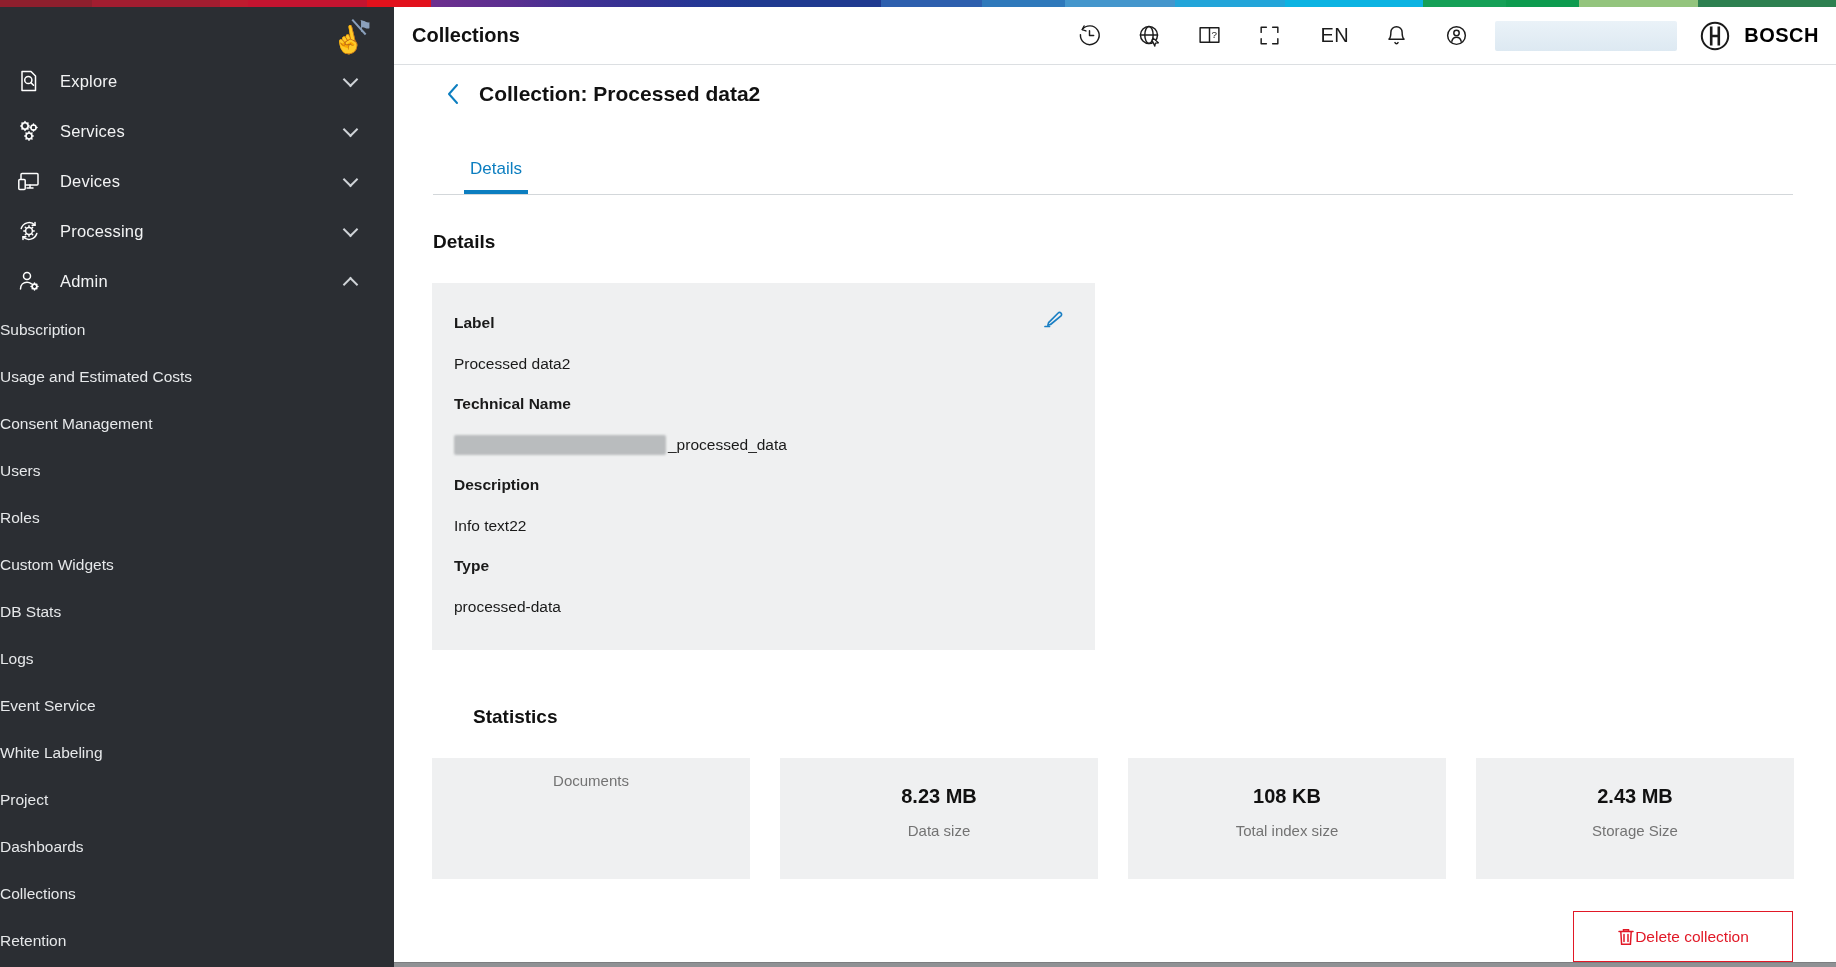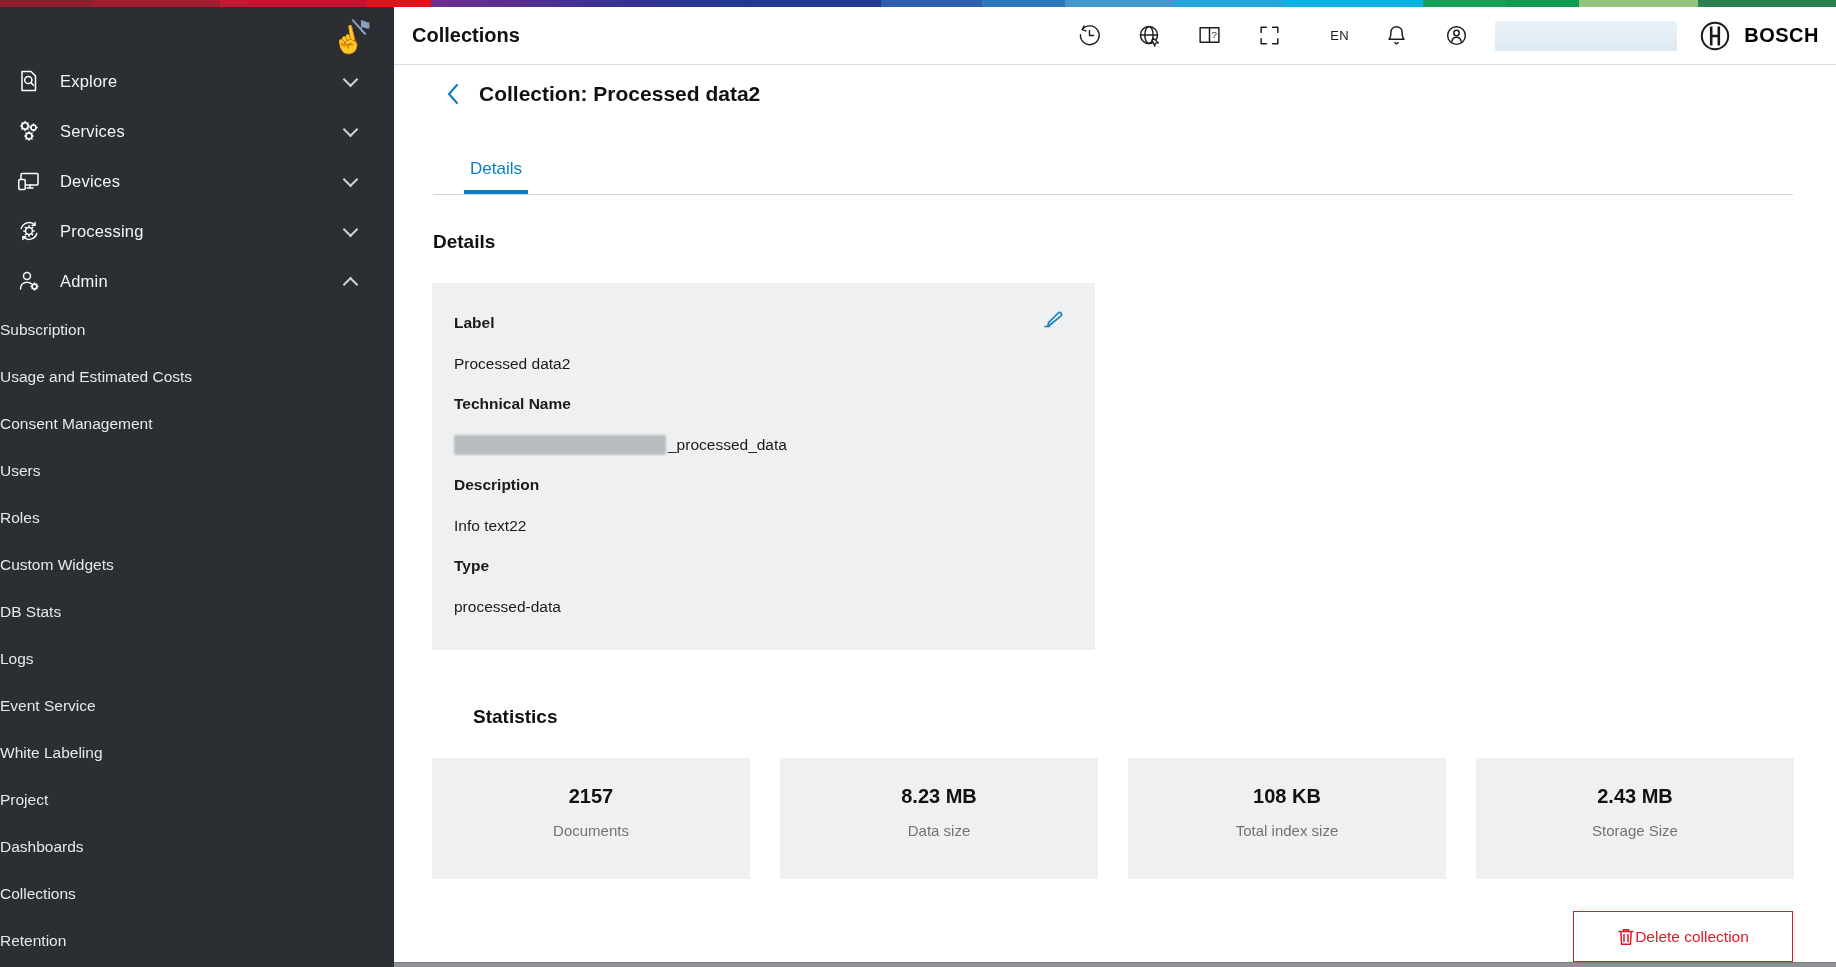--- a/index.html
+++ b/index.html
@@ -27,21 +27,21 @@
   .chev{position:absolute;right:38px;width:9px;height:9px;border-right:2px solid #cfd3d7;border-bottom:2px solid #cfd3d7;}
   .chev.down{transform:rotate(45deg);top:18px;}
   .chev.up{transform:rotate(-135deg);top:23px;}
   .sub-item{height:47px;line-height:47px;font-size:15.5px;color:#e6e8ea;cursor:pointer;}
   
   .header{position:absolute;left:394px;top:7px;width:1442px;height:58px;background:#fff;border-bottom:1px solid #dcdfe2;display:flex;align-items:center;box-sizing:border-box;padding-right:17px;}
   .h-title{font-size:20px;font-weight:700;color:#111;margin-left:18px;}
   .h-right{margin-left:auto;display:flex;align-items:center;}
   .hicon{width:26px;height:26px;margin-left:34px;display:inline-flex;align-items:center;justify-content:center;cursor:pointer;}
   .hicon svg{stroke:#1c1c1c;fill:none;stroke-width:1.4;stroke-linecap:round;stroke-linejoin:round;}
-  .h-lang{margin-left:48px;font-size:13px;color:#1c1c1c;letter-spacing:.5px;cursor:pointer;}
+  .h-lang{margin-left:38px;font-size:20px;color:#1c1c1c;letter-spacing:.5px;cursor:pointer;}
   .redacted-user{margin-left:26px;width:182px;height:30px;border-radius:2px;background:linear-gradient(180deg,#eaf2f8,#dde9f2);}
   .bosch-logo{margin-left:22px;width:32px;height:32px;}
   .bosch-word{margin-left:13px;font-size:20px;font-weight:700;color:#000000;letter-spacing:.5px;font-stretch:condensed;}
   
   .main{position:absolute;left:394px;top:65px;width:1442px;height:897px;background:#fff;}
   .back-row{position:absolute;left:52px;top:16px;display:flex;align-items:center;gap:13px;}
   .back-btn{width:20px;height:26px;display:inline-flex;align-items:center;cursor:pointer;}
   .page-title{font-size:21px;font-weight:700;color:#111;}
   .tabs{position:absolute;left:39px;top:85px;width:1360px;height:44px;border-bottom:1px solid #d3d7da;box-sizing:content-box;}
   .tab{display:inline-block;margin-left:31px;padding:0 6px;height:40px;line-height:38px;font-size:17px;color:#0c7ec0;border-bottom:4px solid #0c7ec0;cursor:pointer;}
@@ -238,21 +238,20 @@
           <path d="M9.5 17.5l-2.6.7.7-2.6L17.2 6a1.9 1.9 0 0 1 2.7 0l.1.1a1.9 1.9 0 0 1 0 2.7z" fill="none" stroke="#1a7fc4" stroke-width="1.7" stroke-linejoin="round"></path>
           <path d="M4 19.5h4.5" stroke="#1a7fc4" stroke-width="1.7" stroke-linecap="round"></path>
         </svg>
     </span>
   </div>
 
   <div class="sec-h" style="top:641px;margin-left:40px;">Statistics</div>
 
   <div class="stats-grid">
     <div class="stat-card">
-      <div class="stat-val">2157</div>
       <div class="stat-lbl">Documents</div>
     </div>
     <div class="stat-card">
       <div class="stat-val">8.23 MB</div>
       <div class="stat-lbl">Data size</div>
     </div>
     <div class="stat-card">
       <div class="stat-val">108 KB</div>
       <div class="stat-lbl">Total index size</div>
     </div>

